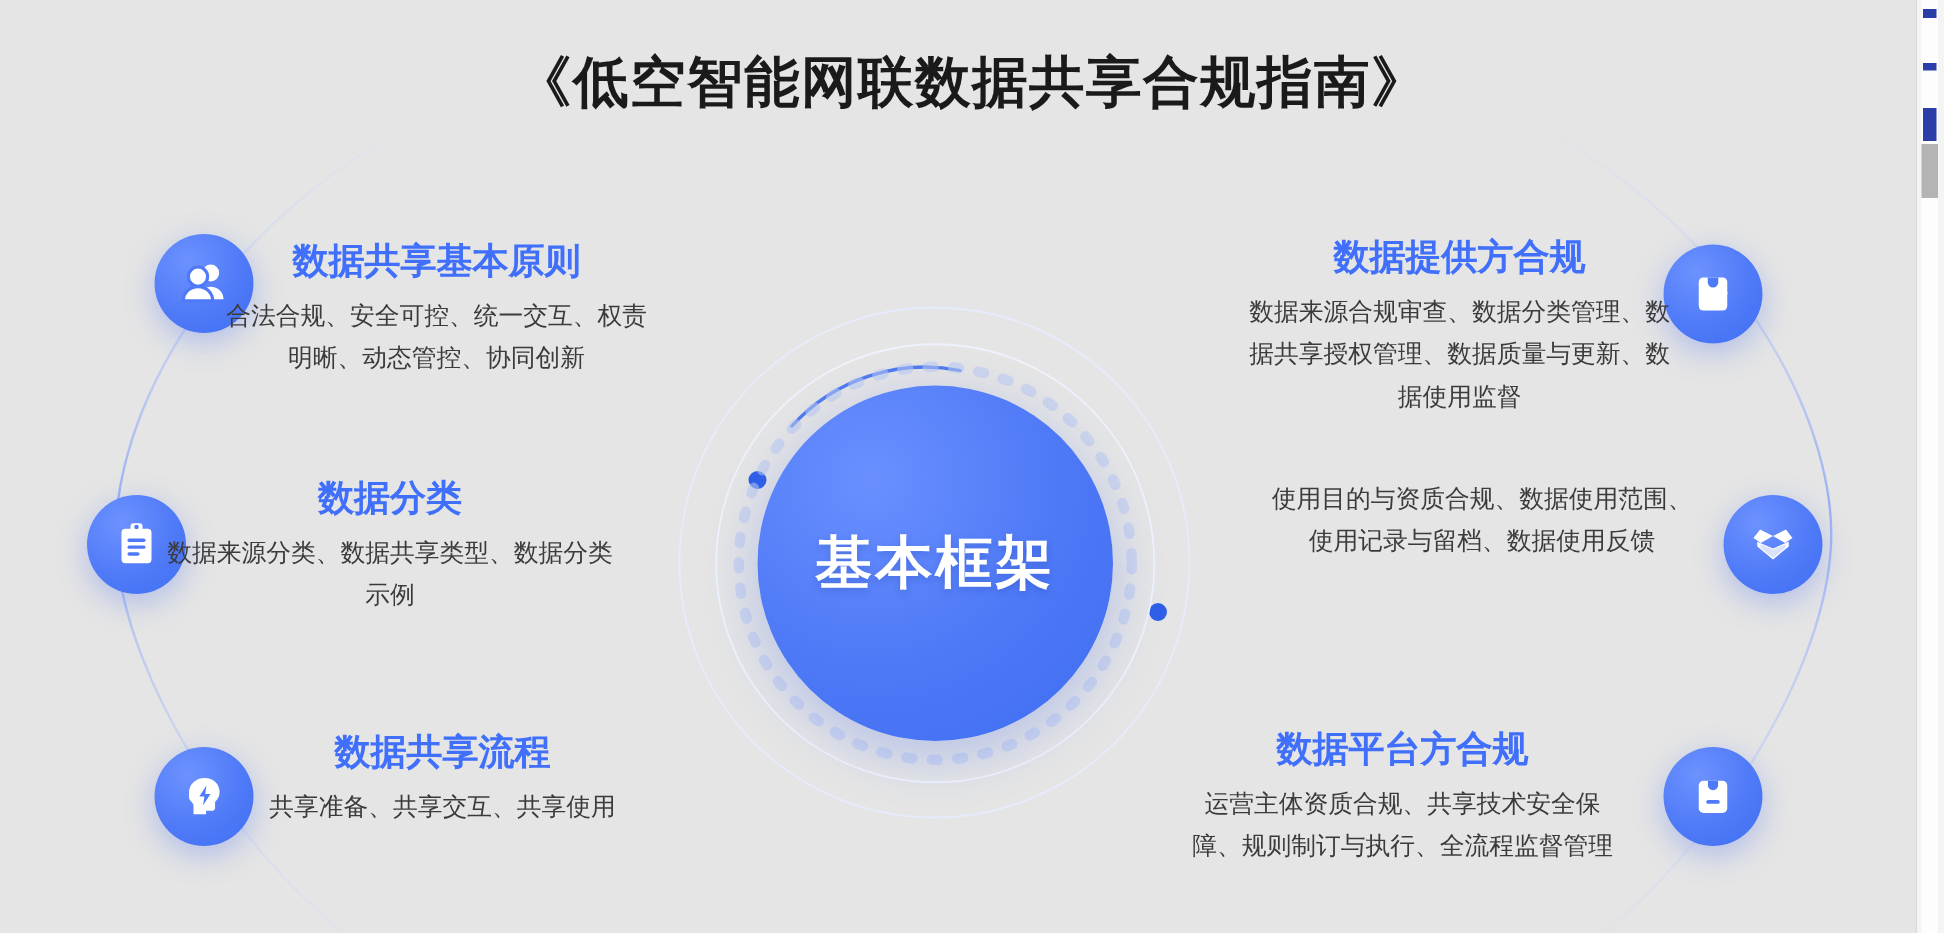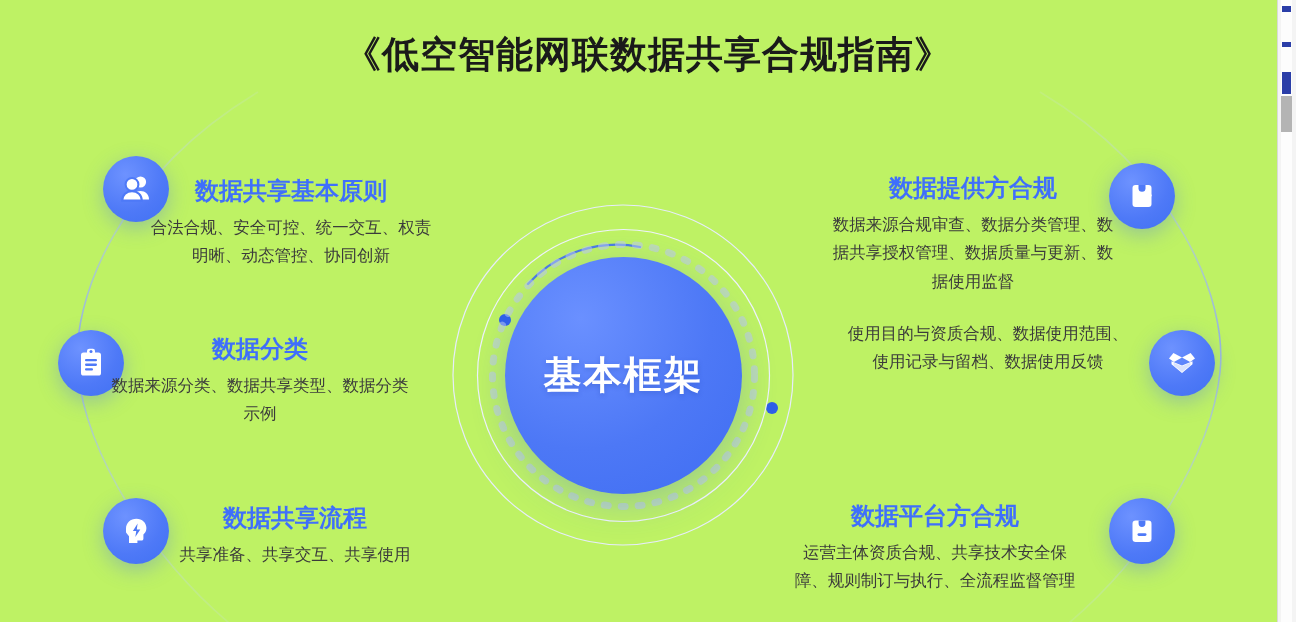--- a/index.html
+++ b/index.html
@@ -14,21 +14,21 @@
     overflow: hidden;
     font-family: "Liberation Sans", "DejaVu Sans", sans-serif;
     position: relative;
   }
 
   #stage {
     position: absolute;
     left: 0; top: 0;
     width: 1296px;
     height: 622px;
-    background: #bef264;
+    background: #e5e5e5;
     overflow: hidden;
   }
 
   
   .bg-svg {
     position: absolute;
     left: 0; top: 0;
     width: 1296px;
     height: 622px;
     pointer-events: none;
@@ -106,21 +106,21 @@
     width: 300px;
   }
   .node-text.left  { text-align: center; }
   .node-text.right { text-align: center; }
 
   .node-title {
     font-size: 24px;
     font-weight: bold;
     color: #3f6ffb;
     line-height: 1.25;
-    margin: 16px 0 7px 0;
+    margin: 0 0 7px 0;
     white-space: nowrap;
   }
   .node-desc {
     font-size: 16.5px;
     color: #3b3b3b;
     line-height: 1.72;
     margin: 4px;
   }
 
   
@@ -134,21 +134,21 @@
   #n-left-3 .node-text  { left: 135px;  top: 487px; width: 320px; }
 
   
   #n-right-1 .badge     { left: 1109px; top: 163px; }
   #n-right-1 .node-text { left: 823px;  top: 157px; width: 300px; }
 
   #n-right-2 .badge     { left: 1149px; top: 330px; }
   #n-right-2 .node-text { left: 838px;  top: 315px; width: 300px; }
 
   #n-right-3 .badge     { left: 1109px; top: 498px; }
-  #n-right-3 .node-text { left: 785px;  top: 485px; width: 300px; }
+  #n-right-3 .node-text { left: 785px;  top: 485px; width: 300px; font-family: Liberation Serif, serif; }
 
   
   .edge-sliver {
     position: absolute;
     right: 0;
     top: 0;
     width: 18px;
     height: 622px;
     background: #f4f4f4;
     border-left: 1px solid #d9d9d9;

